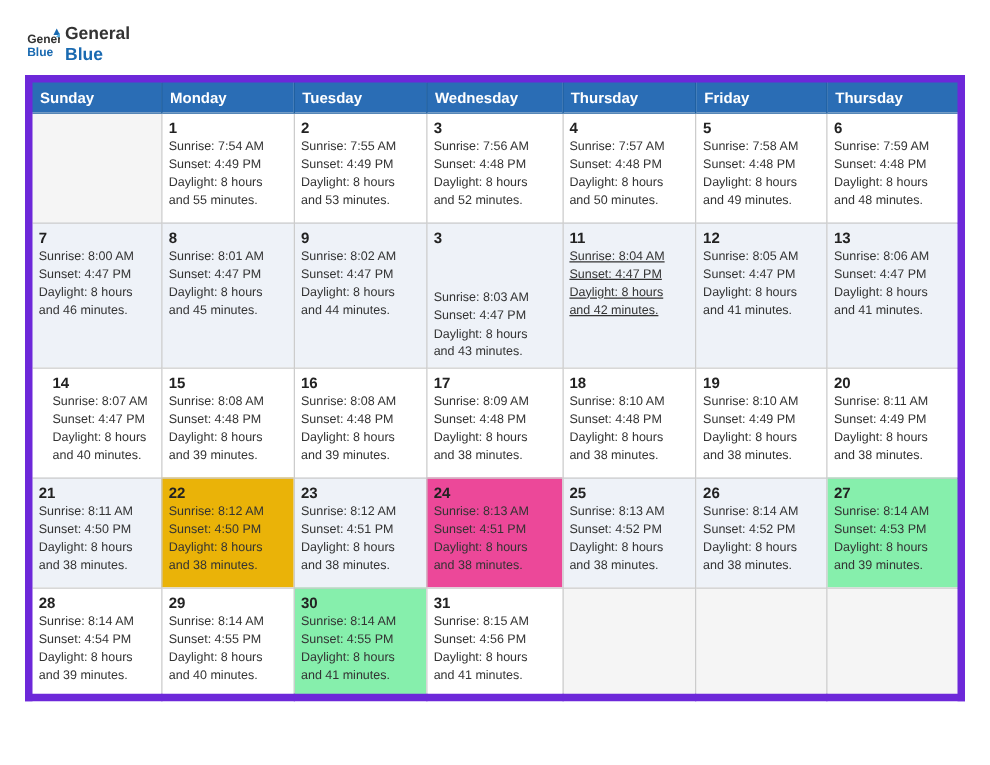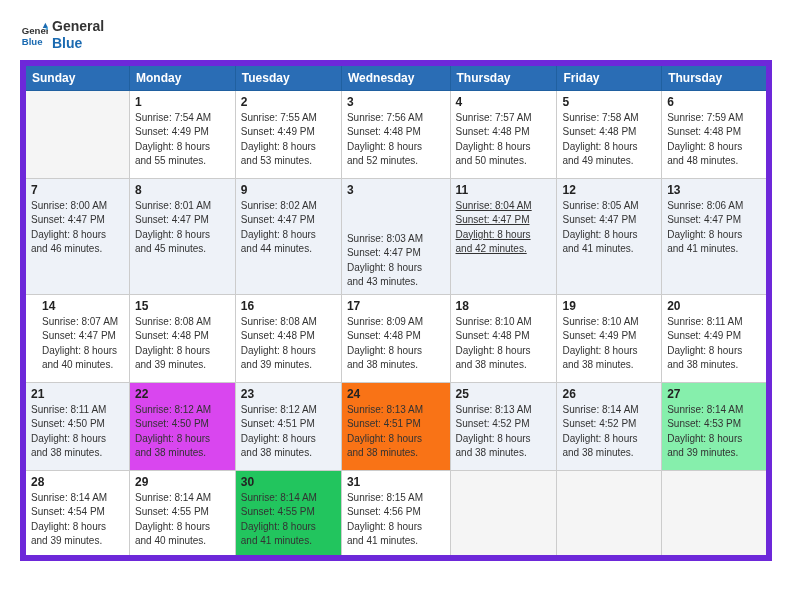--- a/index.html
+++ b/index.html
@@ -280,35 +280,35 @@
           </td>
         </tr>
         <tr>
           <td style="background: rgb(238, 242, 248);">
             <span class="day-number">21</span>
             <div class="day-info" style="white-space: pre-line;">Sunrise: 8:11 AM
 Sunset: 4:50 PM
 Daylight: 8 hours
 and 38 minutes.</div>
           </td>
-          <td style="background: #d946ef;">
+          <td style="background: #eab308;">
             <span class="day-number">22</span>
             <div class="day-info" style="white-space: pre-line;">Sunrise: 8:12 AM
 Sunset: 4:50 PM
 Daylight: 8 hours
 and 38 minutes.</div>
           </td>
           <td style="background: rgb(238, 242, 248);">
             <span class="day-number">23</span>
             <div class="day-info" style="white-space: pre-line;">Sunrise: 8:12 AM
 Sunset: 4:51 PM
 Daylight: 8 hours
 and 38 minutes.</div>
           </td>
-          <td style="background: #f97316;">
+          <td style="background: #ec4899;">
             <span class="day-number">24</span>
             <div class="day-info" style="white-space: pre-line;">Sunrise: 8:13 AM
 Sunset: 4:51 PM
 Daylight: 8 hours
 and 38 minutes.</div>
           </td>
           <td style="background: rgb(238, 242, 248);">
             <span class="day-number">25</span>
             <div class="day-info" style="white-space: pre-line;">Sunrise: 8:13 AM
 Sunset: 4:52 PM
@@ -338,21 +338,21 @@
 Daylight: 8 hours
 and 39 minutes.</div>
           </td>
           <td style="background: rgb(255, 255, 255);">
             <span class="day-number">29</span>
             <div class="day-info" style="white-space: pre-line;">Sunrise: 8:14 AM
 Sunset: 4:55 PM
 Daylight: 8 hours
 and 40 minutes.</div>
           </td>
-          <td style="background: #22c55e;">
+          <td style="background: #86efac;">
             <span class="day-number">30</span>
             <div class="day-info" style="white-space: pre-line;">Sunrise: 8:14 AM
 Sunset: 4:55 PM
 Daylight: 8 hours
 and 41 minutes.</div>
           </td>
           <td style="background: rgb(255, 255, 255);">
             <span class="day-number">31</span>
             <div class="day-info" style="white-space: pre-line;">Sunrise: 8:15 AM
 Sunset: 4:56 PM

